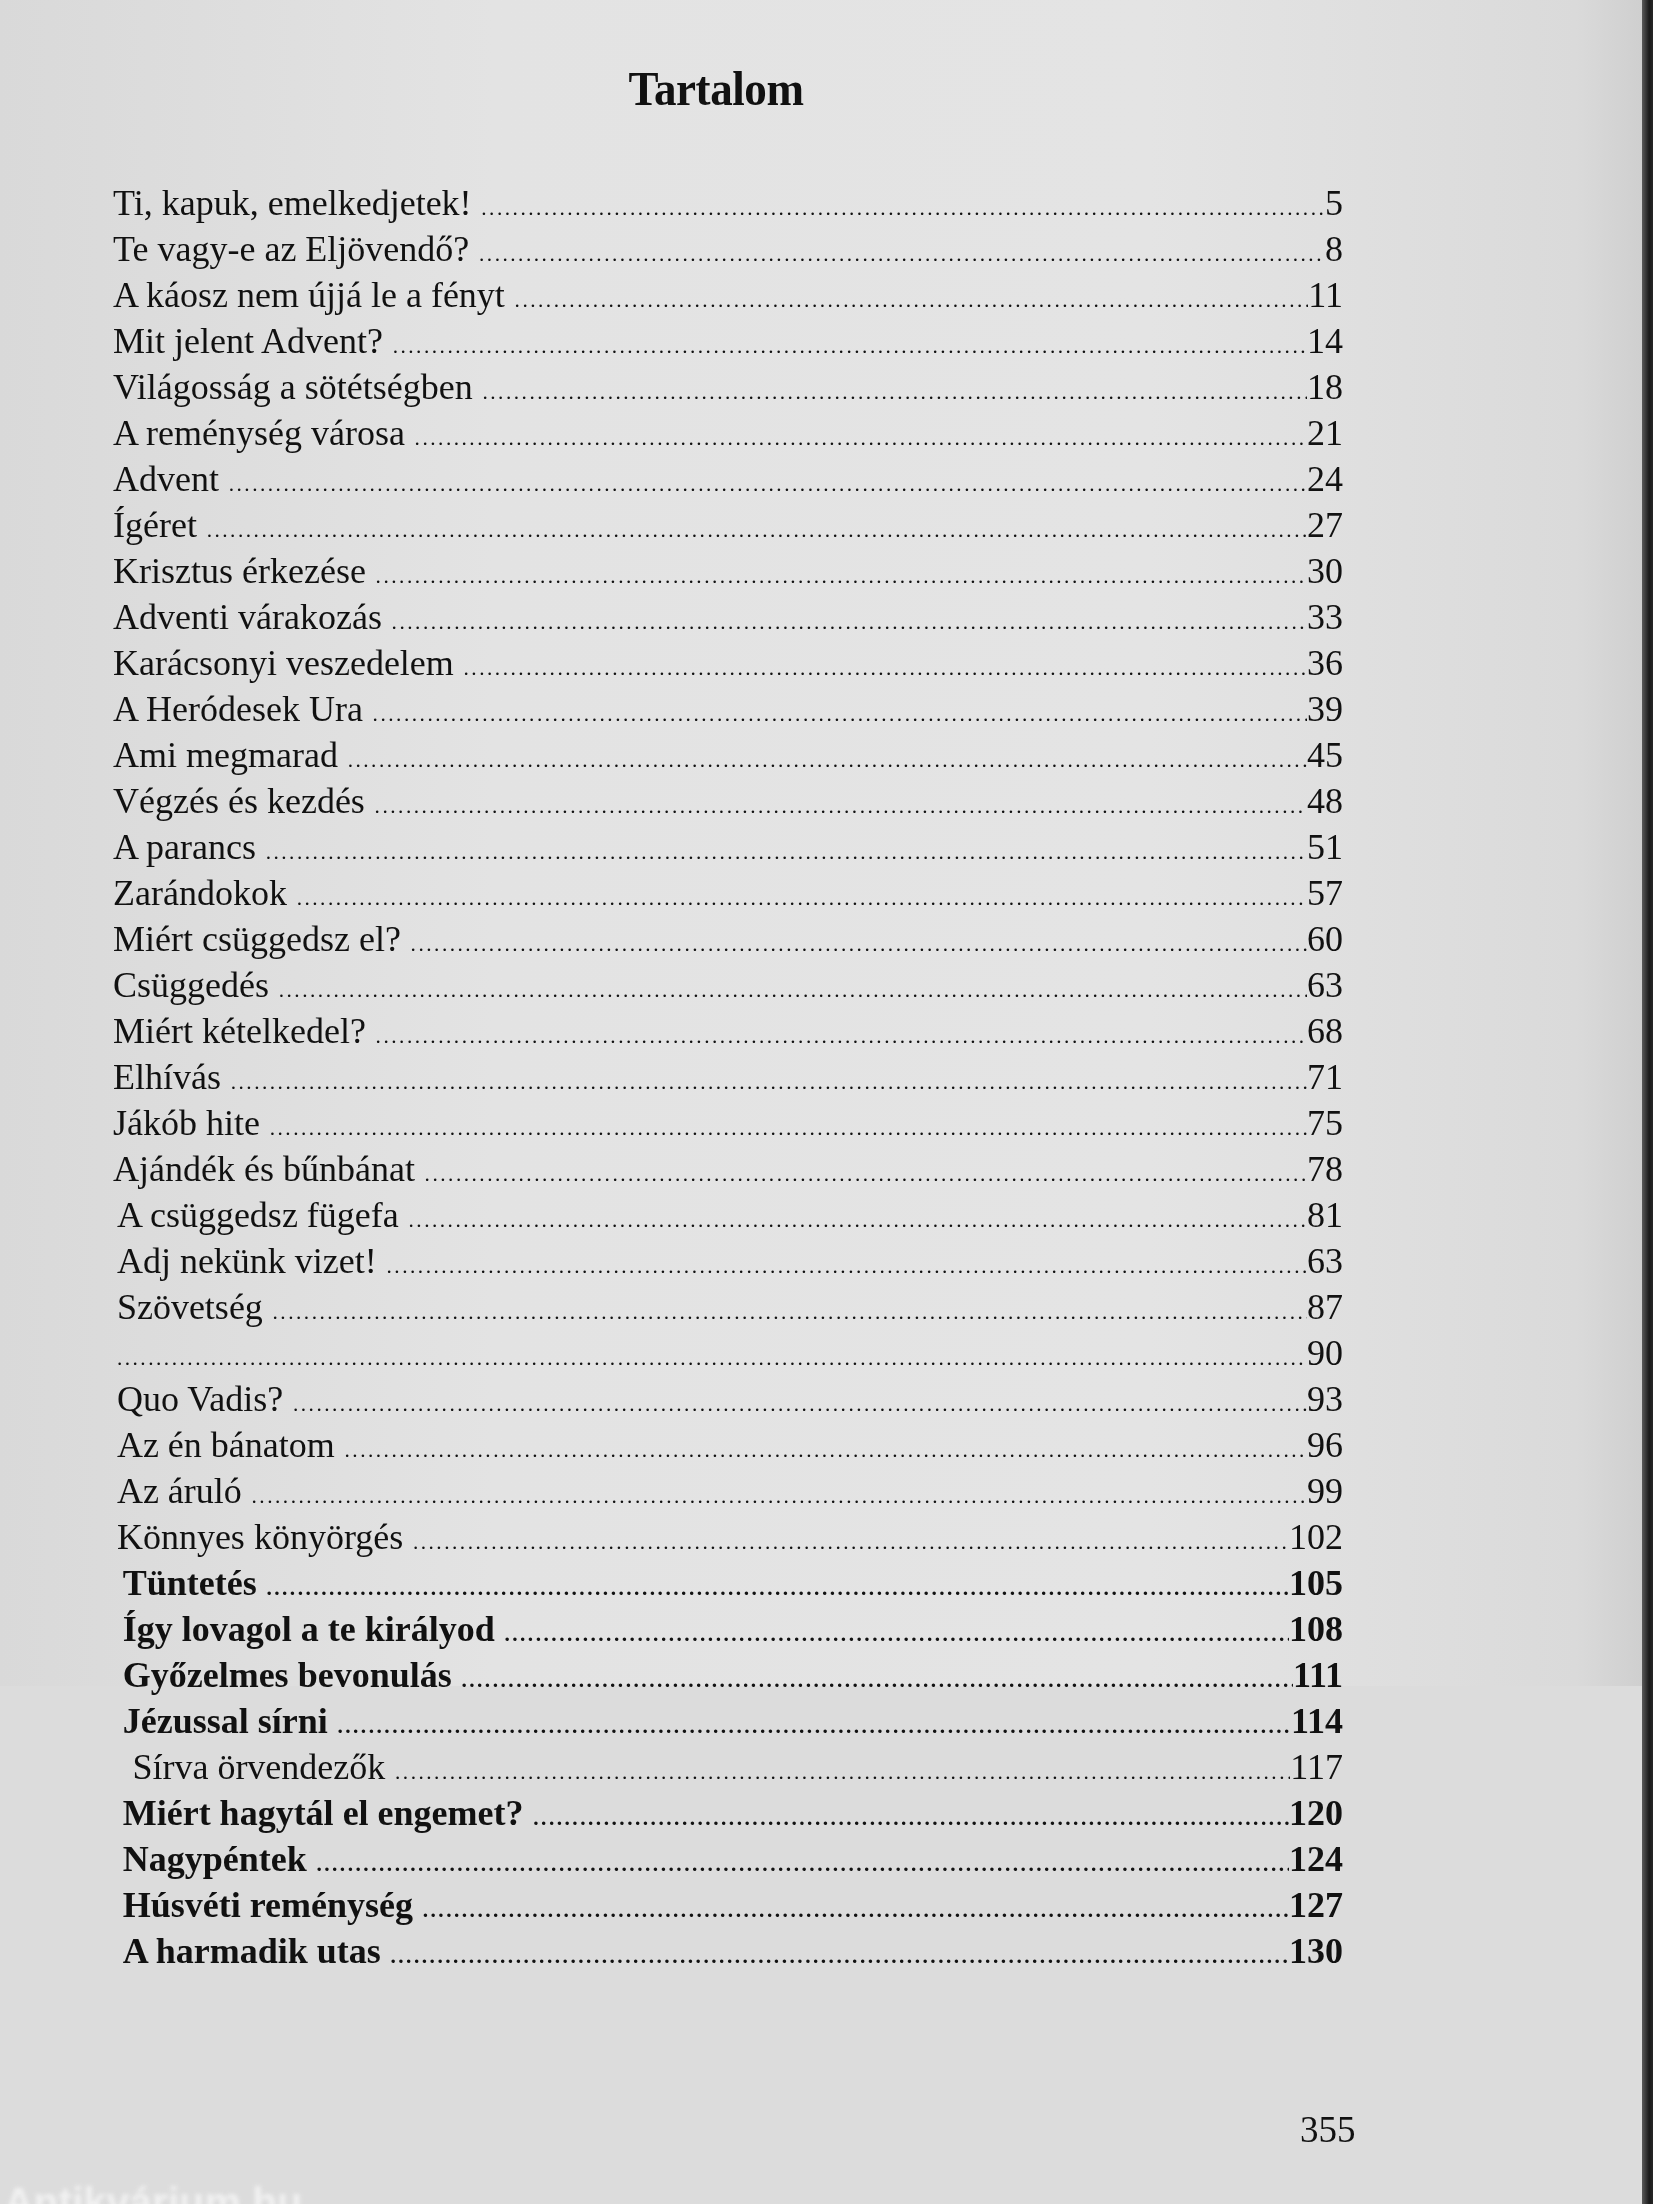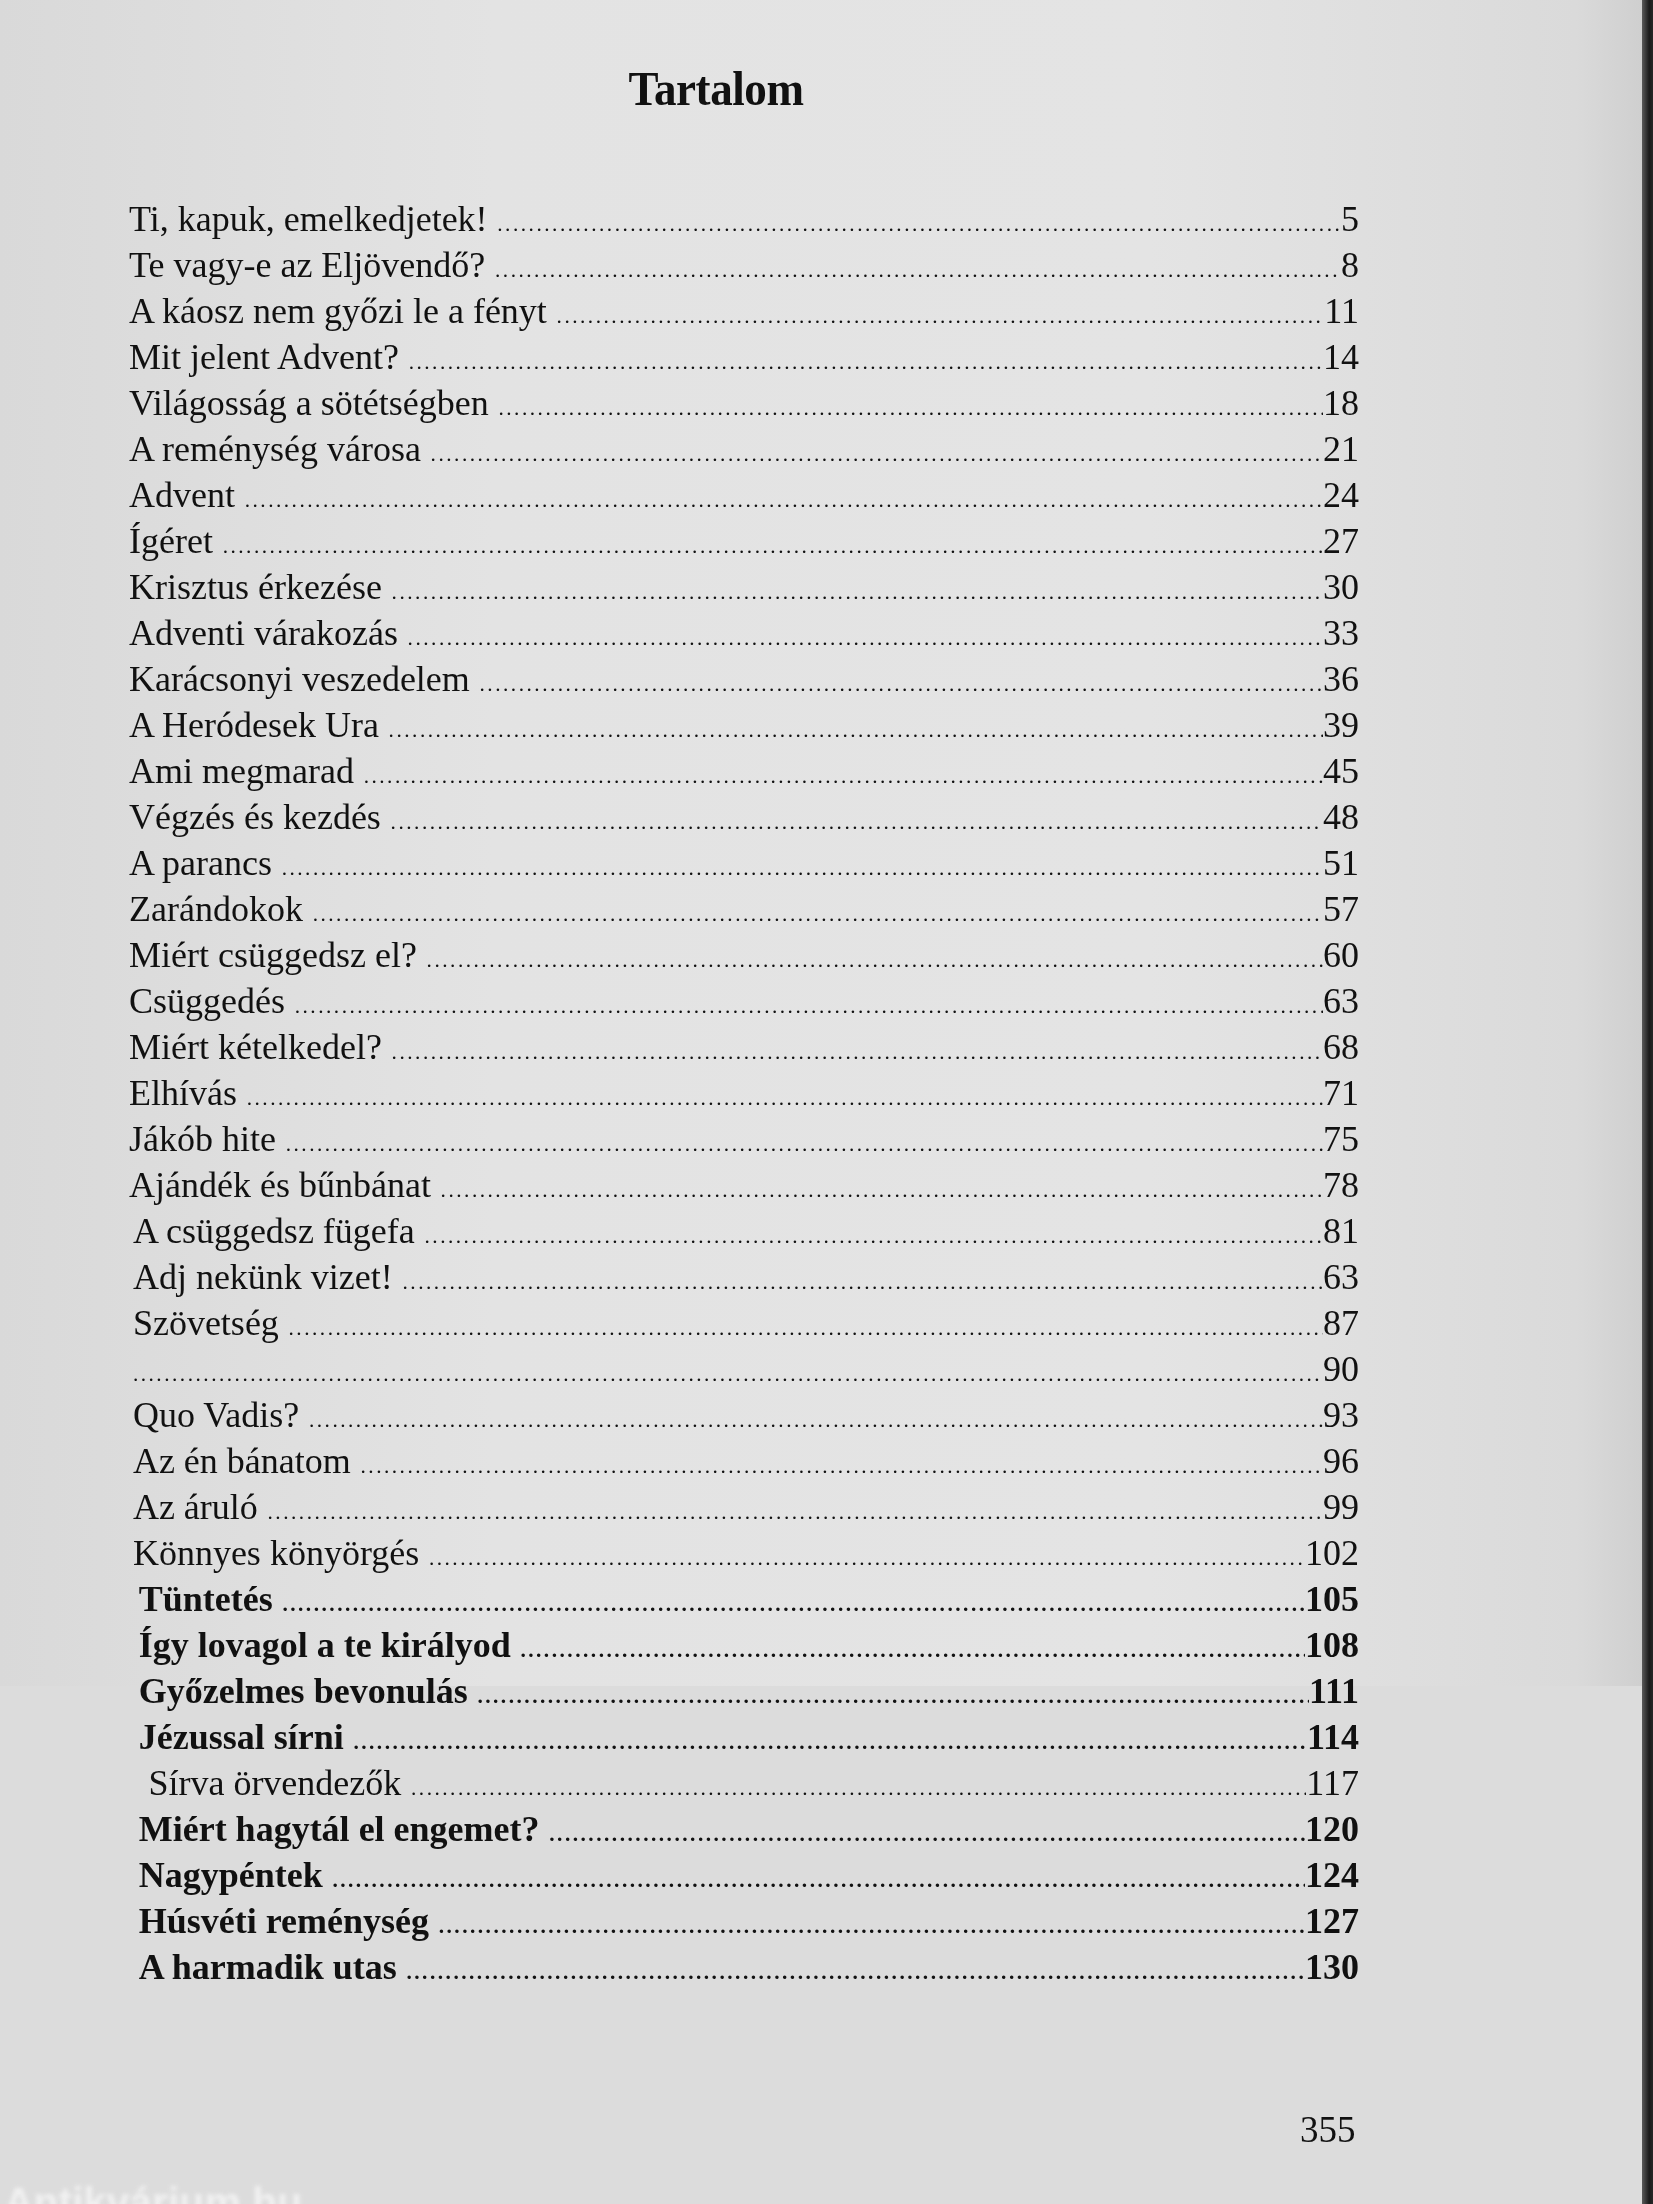--- a/index.html
+++ b/index.html
@@ -43,21 +43,21 @@
       letter-spacing: -0.5px;
       transform: scaleX(0.92);
       transform-origin: 716px 0;
     }
     .toc {
       position: absolute;
       left: 113px;
       top: 180px;
       width: 1230px;
       list-style: none;
-      margin: 16px;
+      margin: 0;
       padding: 0;
     }
     .toc-row {
       display: flex;
       align-items: baseline;
       height: 46px;
       font-size: 36px;
       line-height: 46px;
       white-space: nowrap;
     }
@@ -114,21 +114,21 @@
         <span class="toc-title">Ti, kapuk, emelkedjetek!</span>
         <span class="toc-dots"></span>
         <span class="toc-page">5</span>
       </li>
     <li class="toc-row">
         <span class="toc-title">Te vagy-e az Eljövendő?</span>
         <span class="toc-dots"></span>
         <span class="toc-page">8</span>
       </li>
     <li class="toc-row">
-        <span class="toc-title">A káosz nem győzi le a fényt</span>
+        <span class="toc-title">A káosz nem újjá le a fényt</span>
         <span class="toc-dots"></span>
         <span class="toc-page">11</span>
       </li>
     <li class="toc-row">
         <span class="toc-title">Mit jelent Advent?</span>
         <span class="toc-dots"></span>
         <span class="toc-page">14</span>
       </li>
     <li class="toc-row">
         <span class="toc-title">Világosság a sötétségben</span>

